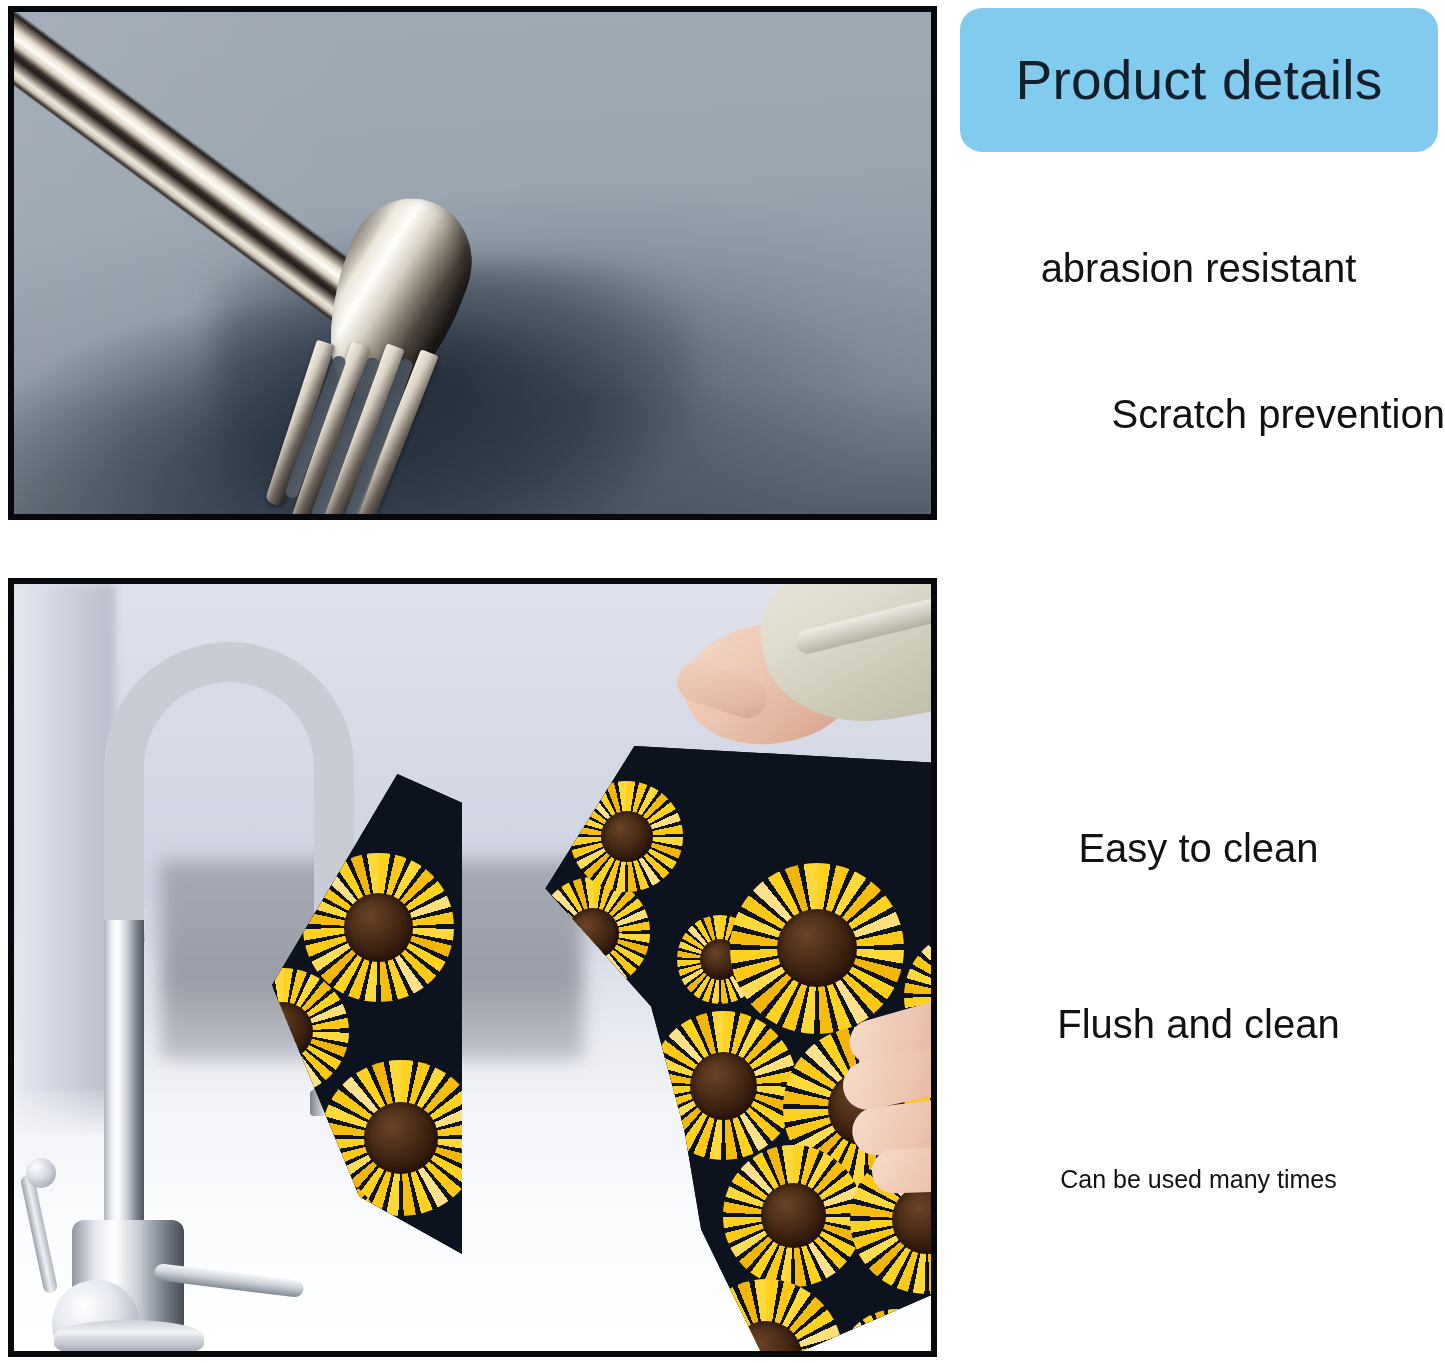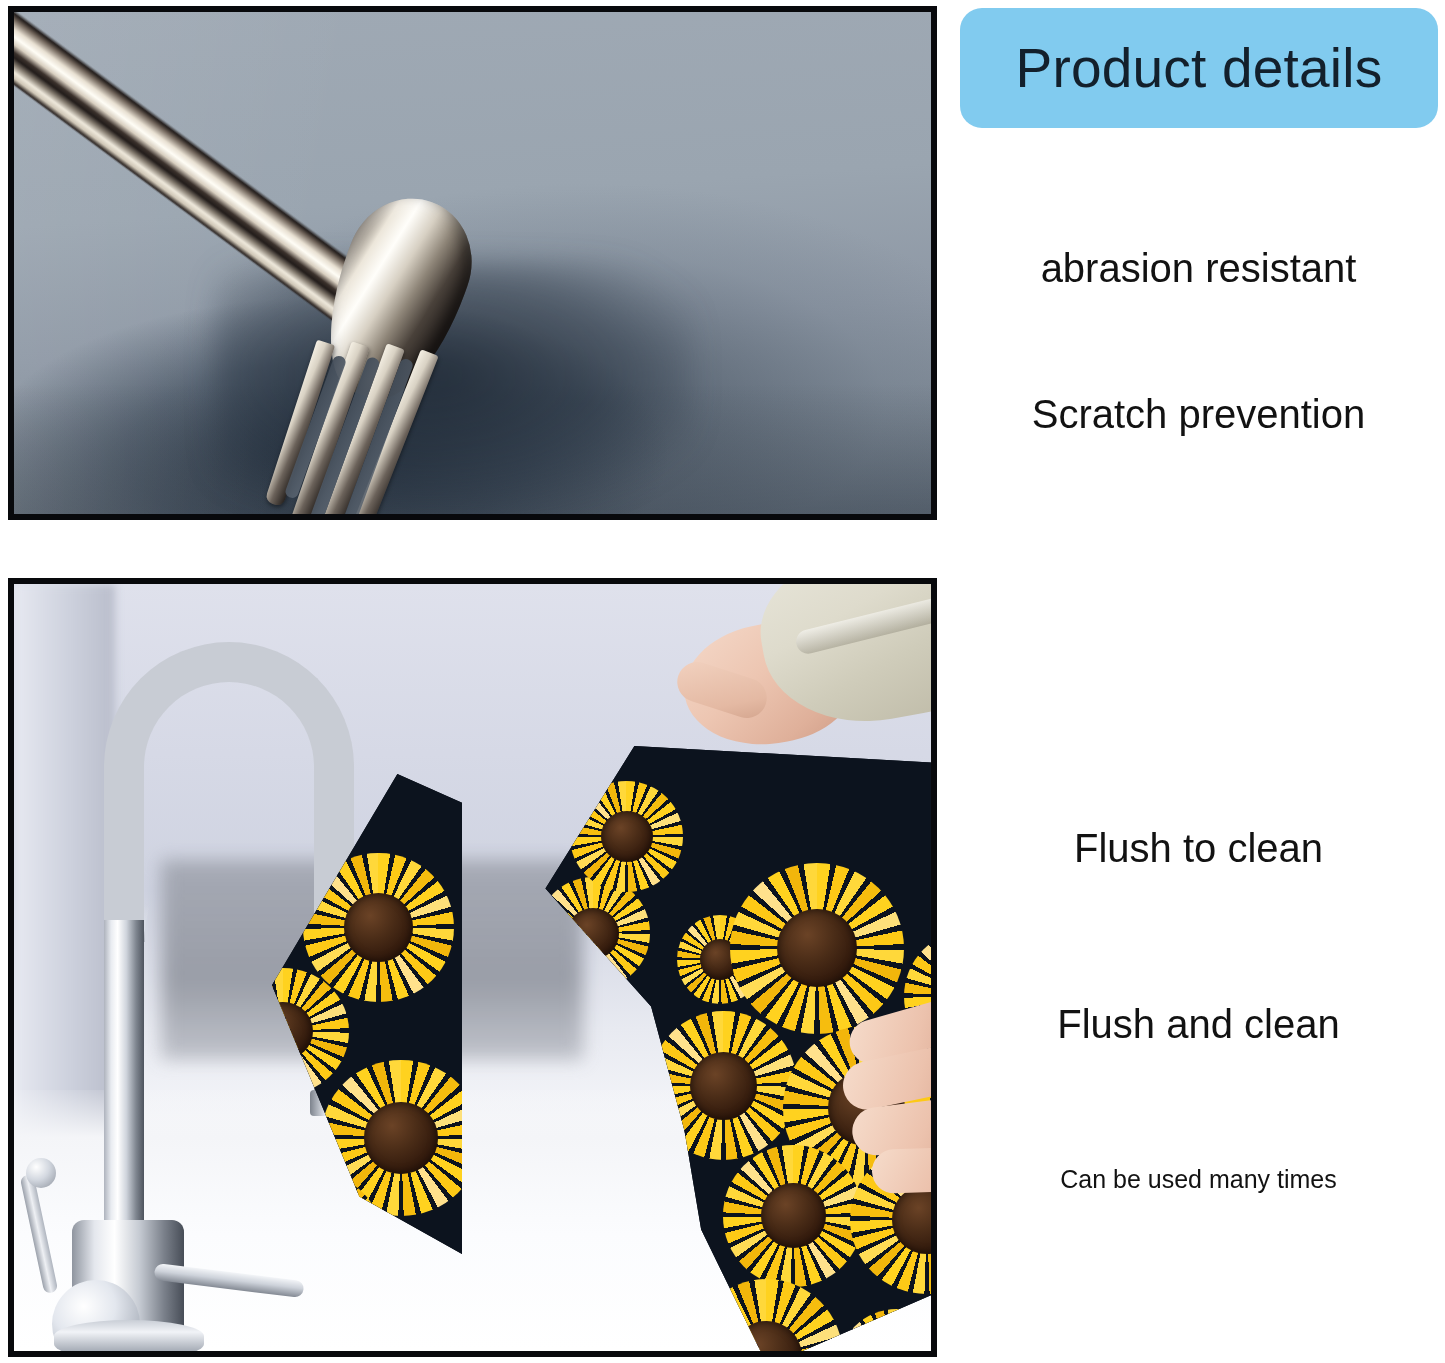--- a/index.html
+++ b/index.html
@@ -452,21 +452,21 @@
     left: 952px;
     top: 0;
     width: 493px;
     height: 1363px;
   }
   #badge-product-details {
     position: absolute;
     left: 8px;
     top: 8px;
     width: 478px;
-    height: 120px;
+    height: 144px;
     background: #81cbef;
     border-radius: 22px;
     display: flex;
     align-items: center;
     justify-content: center;
   }
   #badge-product-details .badge-text {
     font-size: 55px;
     color: #13202c;
     letter-spacing: 0.2px;
@@ -476,21 +476,21 @@
   .feature {
     position: absolute;
     width: 493px;
     text-align: center;
     color: #121212;
     line-height: 1.1;
     white-space: nowrap;
     margin-top: 24px;
   }
   #feature-abrasion   { top: 222px;  font-size: 40px; }
-  #feature-scratch    { top: 368px;  font-size: 40px; }
+  #feature-scratch    { top: 368px;  font-size: 40px; text-align: right; }
   #feature-easy       { top: 802px;  font-size: 40px; }
   #feature-flush      { top: 978px;  font-size: 40px; }
   #feature-reuse      { top: 1142px; font-size: 25px; }
 </style>
 </head>
 <body>
 
 <div class="photo-frame" id="photo-fork">
   <div class="fork-bg"></div>
   <div class="fork-shadow"></div>
@@ -640,19 +640,19 @@
 <div id="right-col">
 
   <div id="badge-product-details">
     <span class="badge-text">Product details</span>
   </div>
 
   <div class="feature" id="feature-abrasion">abrasion resistant</div>
 
   <div class="feature" id="feature-scratch">Scratch prevention</div>
 
-  <div class="feature" id="feature-easy">Flush to clean</div>
+  <div class="feature" id="feature-easy">Easy to clean</div>
 
   <div class="feature" id="feature-flush">Flush and clean</div>
 
   <div class="feature" id="feature-reuse">Can be used many times</div>
 
 </div>
 
 </body></html>

